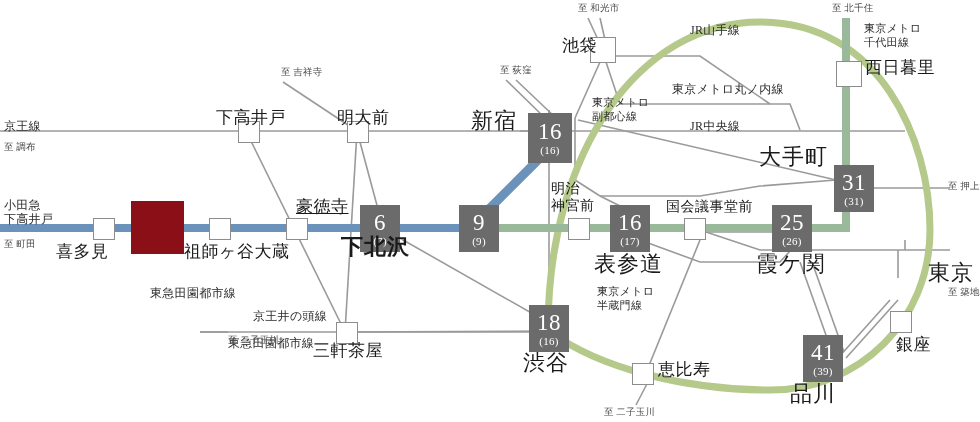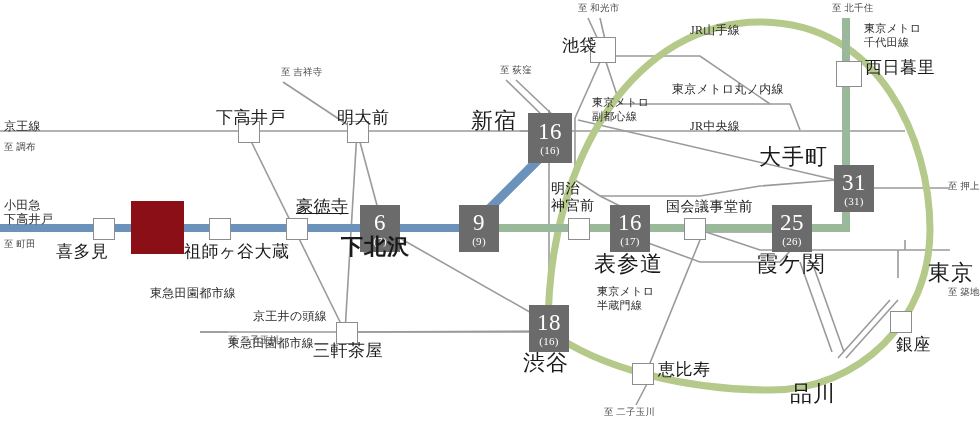--- a/index.html
+++ b/index.html
@@ -212,20 +212,24 @@
     <div class="bg-min">31</div>
     <div class="bg-alt">(31)</div>
   </div>
 
 
   <div class="badge sz-m" style="left:529px;top:305px;">
     <div class="bg-min">18</div>
     <div class="bg-alt">(16)</div>
   </div>
 
+  <div class="badge sz-m" style="left:803px;top:335px;">
+    <div class="bg-min">41</div>
+    <div class="bg-alt">(39)</div>
+  </div>
 
   <div class="lbl st-mid" style="left:56px;top:243px;">喜多見</div>
   <div class="lbl st-mid" style="left:184px;top:243px;">祖師ヶ谷大蔵</div>
   <div class="lbl st-mid" style="left:296px;top:198px;text-decoration:underline;">豪徳寺</div>
   <div class="lbl st-mid" style="left:216px;top:109px;">下高井戸</div>
   <div class="lbl st-mid" style="left:337px;top:109px;">明大前</div>
 
   <div class="lbl st-major" style="left:341px;top:236px;font-weight:bold;">下北沢</div>
   <div class="lbl st-major" style="left:471px;top:110px;">新宿</div>
   <div class="lbl st-major" style="left:594px;top:253px;">表参道</div>

